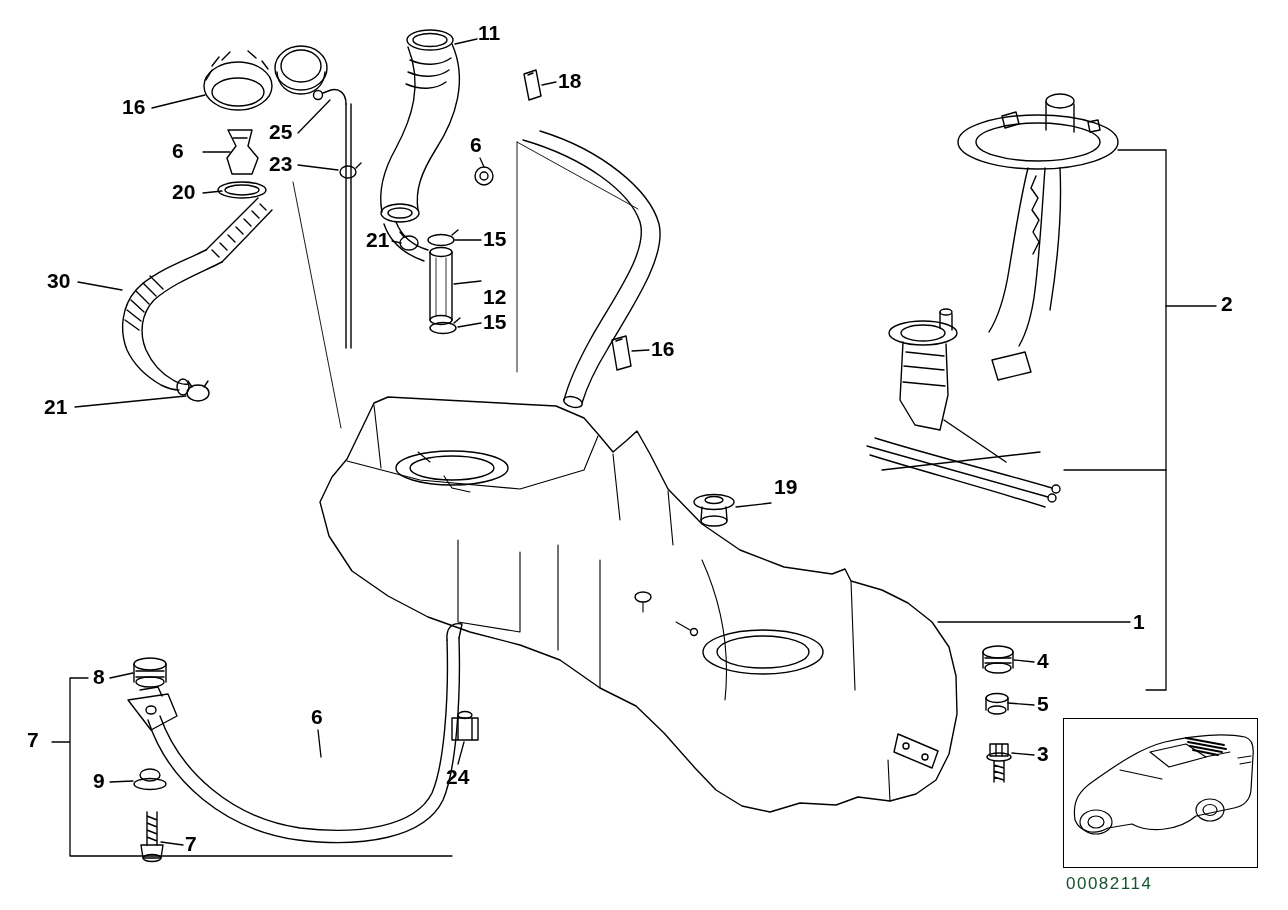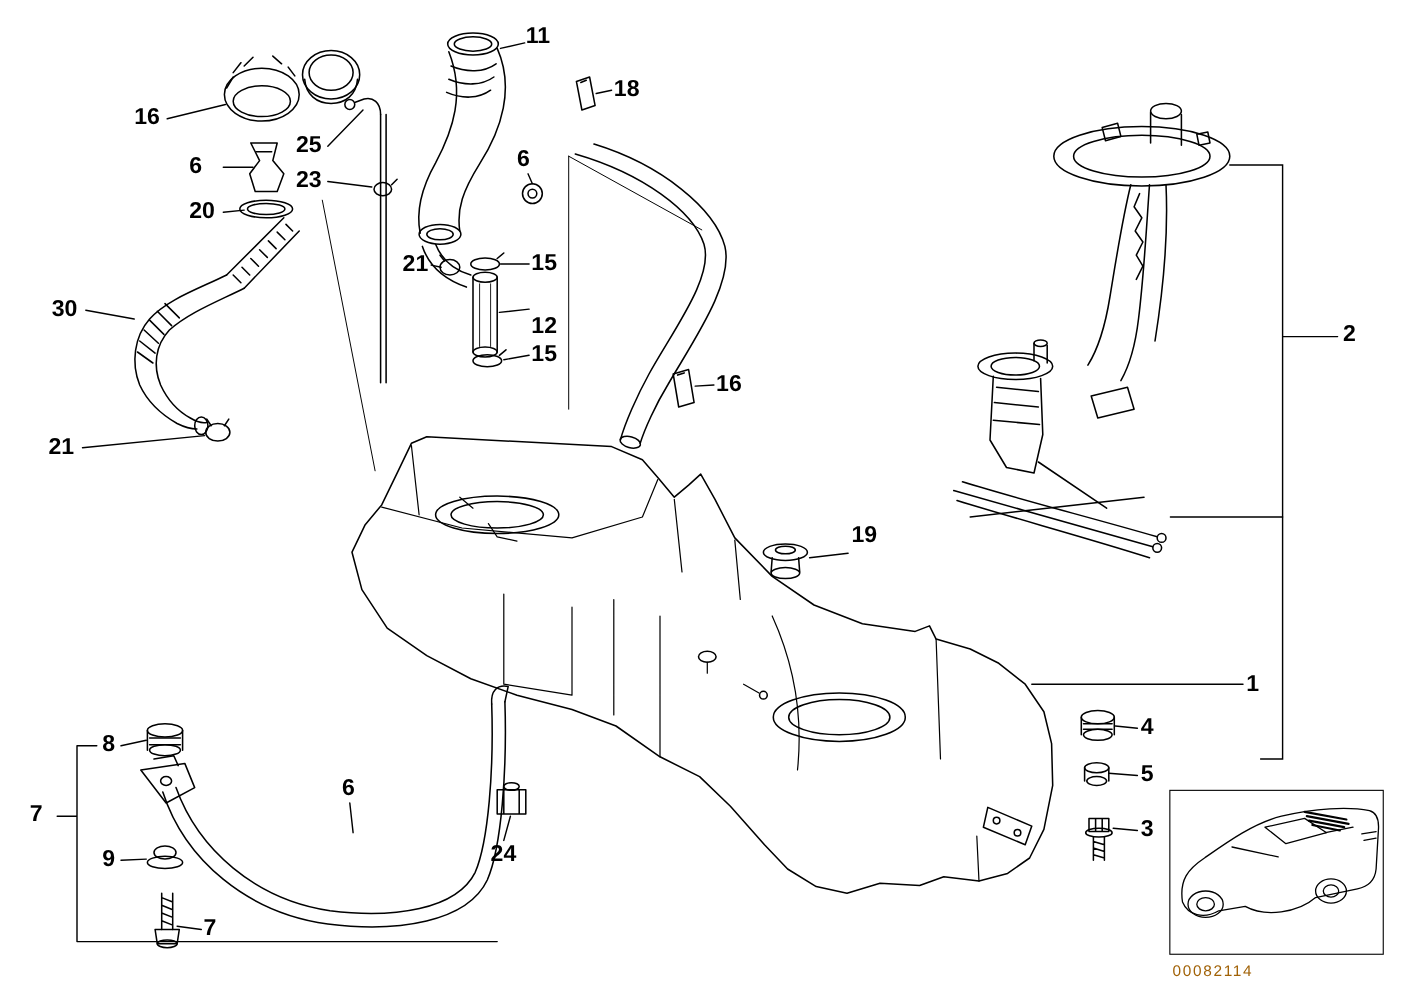--- a/index.html
+++ b/index.html
@@ -15,23 +15,23 @@
     position:absolute;
     font-size:21px;
     font-weight:bold;
     color:#000000;
     white-space:nowrap;
     line-height:1;
   }
   .part-code{
     position:absolute;
     left:1066px;top:874px;
-    font-size:14px;
+    font-size:17px;
     letter-spacing:1.5px;
-    color:#a16207;
+    color:#14532d;
   }
   .car-box{
     position:absolute;
     left:1063px;top:718px;
     width:195px;height:150px;
     border:1.6px solid #000;
     box-sizing:border-box;
   }
 </style>
 </head>

